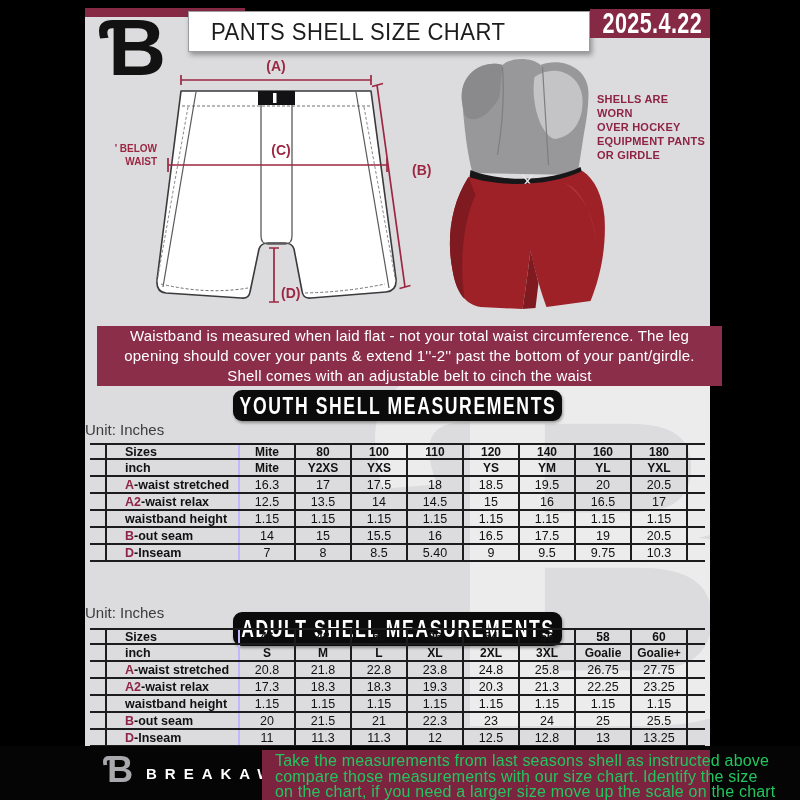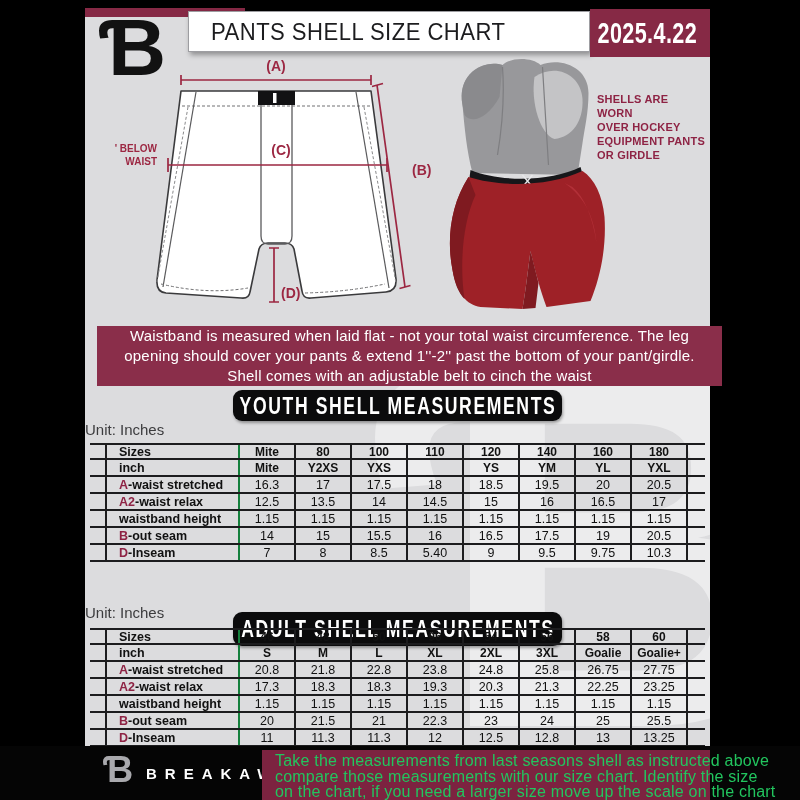--- a/index.html
+++ b/index.html
@@ -7,22 +7,22 @@
   #page{position:relative;width:800px;height:800px;background:#000;overflow:hidden;}
   .doc{position:absolute;left:85px;top:0;width:625px;height:800px;}
   .doc-bg{position:absolute;left:0;top:16px;width:625px;height:730px;background:#dcdcde;overflow:hidden;}
   .watermark{position:absolute;left:290px;top:270px;font-size:520px;font-weight:700;
     color:rgba(255,255,255,0.45);line-height:1;user-select:none;}
   .top-tab{position:absolute;left:0;top:8px;width:160px;height:9px;background:#862945;}
   .logo{position:absolute;left:14px;top:8px;font-size:80px;font-weight:700;color:#121212;line-height:1;}
   .title-box{position:absolute;left:103px;top:11px;width:402px;height:41px;background:#fff;
     border:1px solid #9d9da1;box-shadow:2px 3px 5px rgba(0,0,0,0.35);display:flex;align-items:center;padding-left:22px;}
   .title-box .t{font-size:24px;color:#1c1c1e;letter-spacing:0.5px;transform:scaleX(0.92);transform-origin:left center;}
-  .date-box{position:absolute;left:505px;top:9px;width:120px;height:48px;background:#862945;
-    display:flex;align-items:center;justify-content:flex-end;}
+  .date-box{position:absolute;left:505px;top:9px;width:120px;height:29px;background:#862945;
+    display:flex;align-items:center;justify-content:flex-start;}
   .date-box .t{font-size:27px;font-weight:700;color:#fff;letter-spacing:0.5px;transform:scale(0.8,1.1);}
   .diagram{position:absolute;left:30px;top:55px;}
   .photo{position:absolute;left:355px;top:55px;}
   .note{position:absolute;left:512px;top:92px;width:110px;color:#8e2344;font-size:11px;
     font-weight:700;line-height:14px;letter-spacing:0.2px;}
   .info-banner{position:absolute;left:0;top:326px;width:625px;height:60px;background:#8a2e4a;
     display:flex;flex-direction:column;justify-content:center;align-items:center;margin-left:12px;}
   .info-banner div{color:#fff;font-size:15px;line-height:20px;letter-spacing:0.2px;white-space:nowrap;}
   .black-banner{position:absolute;left:148px;width:329px;background:#0b0b0c;border-radius:9px;
     display:flex;align-items:center;justify-content:center;box-shadow:1px 2px 3px rgba(0,0,0,0.35);}
@@ -33,22 +33,22 @@
   #youth-unit{top:421px;}
   #adult-unit{top:604px;}
   .size-table{position:absolute;left:5px;width:615px;}
   #youth-table{top:443px;}
   #adult-table{top:628px;}
   .trow{display:flex;height:17px;border-bottom:2px solid #1c1c1e;align-items:stretch;}
   .trow.first{border-top:2px solid #1c1c1e;}
   .sp-l{width:15px;flex:none;}
   .sp-r{flex:1;}
   .cell{display:flex;align-items:center;color:#111;}
-  .cell.label{width:135px;flex:none;border-left:2px solid #1c1c1e;border-right:2px solid #15803d;
-    padding-left:12px;font-weight:700;font-size:12.5px;white-space:nowrap;}
+  .cell.label{width:135px;flex:none;border-left:2px solid #1c1c1e;border-right:2px solid #c4b5fd;
+    padding-left:18px;font-weight:700;font-size:12.5px;white-space:nowrap;}
   .cell.label .prefix{color:#8e2344;}
   .cell.val{width:56px;flex:none;border-right:2px solid #1c1c1e;justify-content:center;font-size:12.5px;}
   .trow.hdr .cell.val{font-weight:700;font-size:12px;}
   .footer{position:absolute;left:0;top:746px;width:800px;height:54px;background:#050505;}
   .f-logo{position:absolute;left:103px;top:6px;font-size:36px;font-weight:700;color:#a9a9ad;line-height:1;}
   .f-brand{position:absolute;left:146px;top:19px;color:#fff;font-size:15px;font-weight:700;letter-spacing:8px;white-space:nowrap;}
   .f-box{position:absolute;left:262px;top:4px;width:448px;height:50px;background:#7c2340;
     padding:3px 0 0 13px;}
   .f-box div{color:#22c55e;font-size:16px;line-height:15.5px;letter-spacing:0.2px;white-space:nowrap;}
   svg text{font-family:"Liberation Sans",sans-serif;}

